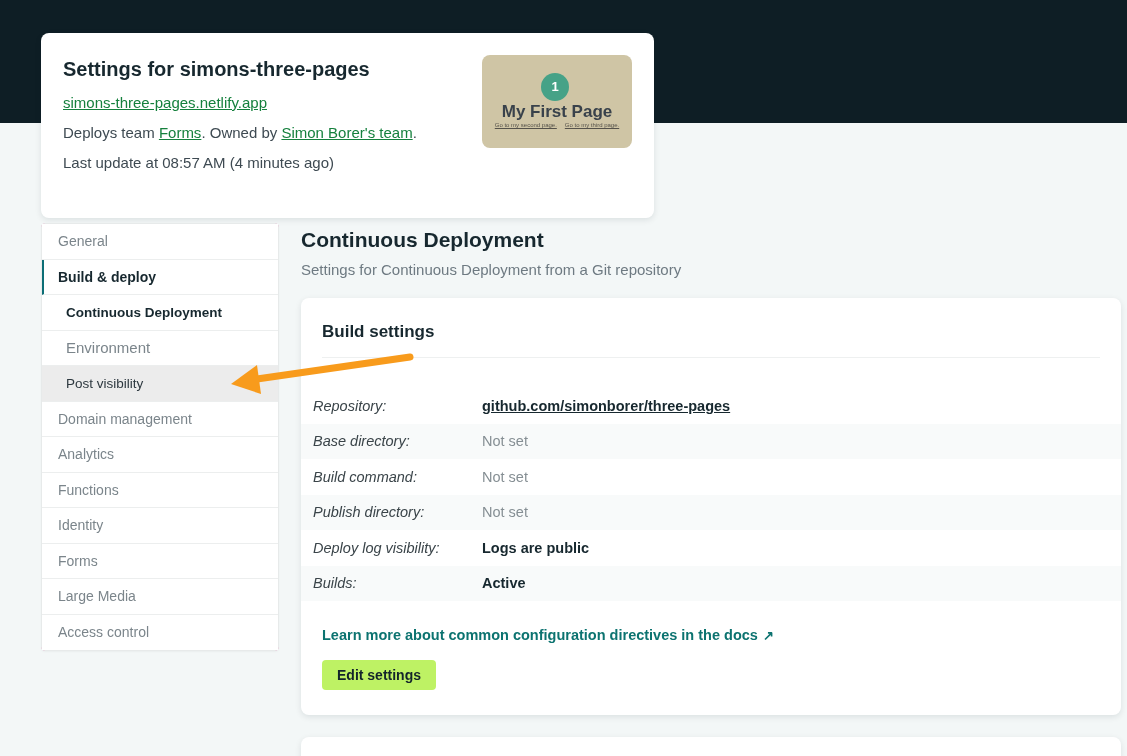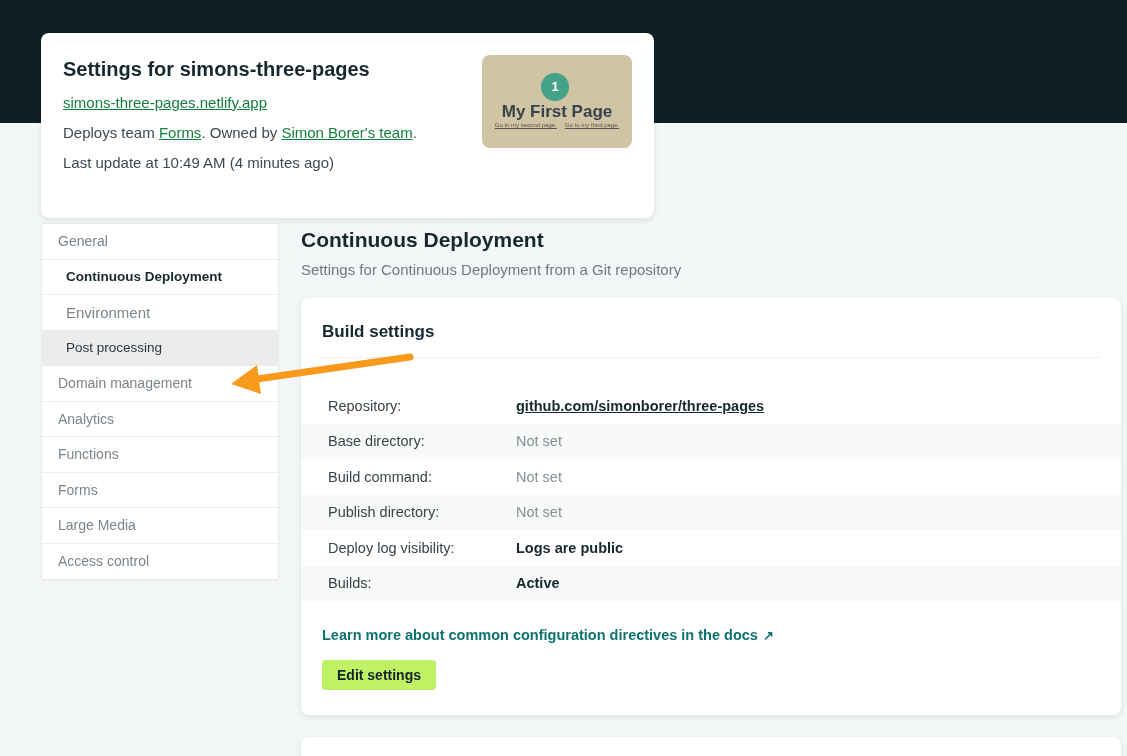--- a/index.html
+++ b/index.html
@@ -73,21 +73,21 @@
     font-size:17px; font-weight:700; color:#17282f;
     padding:24px 21px 15px 21px;
   }
   .settings-card .divider { border-top:1px solid #eef0f0; margin:0 21px; }
   .s-table { margin-top:30px; }
   .s-row {
     height:35.5px; display:flex; align-items:center;
     font-size:14.5px;
   }
   .s-row:nth-child(even) { background:#f8fafa; }
-  .s-row .lbl { width:215px; padding-left:27px; color:#3a4449; }
+  .s-row .lbl { width:181px; padding-left:12px; color:#3a4449;font-style:italic; }
   .s-row .val-link { font-weight:700; color:#17282f; text-decoration:underline; cursor:pointer; }
   .s-row .val-muted { color:#858e93; }
   .s-row .val-strong { font-weight:700; color:#17282f; }
   .docs-link {
     margin:26px 21px 0 21px; font-size:14.5px; font-weight:700;
     color:#0c7370; cursor:pointer; display:inline-block;
   }
   .docs-link .ext { font-weight:700; margin-left:5px; font-size:13px; }
   .edit-btn {
     margin:16px 0 0 21px; display:inline-block;
@@ -107,52 +107,58 @@
 <div class="topbar"></div>
 
 <div class="card site-card">
   <h1>Settings for simons-three-pages</h1>
   <div class="line">
     <a>simons-three-pages.netlify.app</a>
   </div>
   <div class="line">
     <span>Deploys team </span><a>Forms</a><span>. Owned by </span><a>Simon Borer's team</a><span>.</span>
   </div>
-  <div class="line">Last update at 10:49 AM (4 minutes ago)</div>
+  <div class="line">Last update at 08:57 AM (4 minutes ago)</div>
 
   <div class="thumb">
     <div class="badge">1</div>
     <div class="ptitle">My First Page</div>
     <div class="plinks">
       <span>Go to my second page.</span><span>Go to my third page.</span>
     </div>
   </div>
 </div>
 
 <nav class="sidebar">
   <div class="nav-item">
       <span>General</span>
     </div>
+  <div class="nav-item top-active">
+      <span>Build &amp; deploy</span>
+    </div>
   <div class="nav-item sub sub-selected">
       <span>Continuous Deployment</span>
     </div>
   <div class="nav-item sub sub-normal">
       <span>Environment</span>
     </div>
   <div class="nav-item sub sub-hover">
-      <span>Post processing</span>
+      <span>Post visibility</span>
     </div>
   <div class="nav-item">
       <span>Domain management</span>
     </div>
   <div class="nav-item">
       <span>Analytics</span>
     </div>
   <div class="nav-item">
       <span>Functions</span>
+    </div>
+  <div class="nav-item">
+      <span>Identity</span>
     </div>
   <div class="nav-item">
       <span>Forms</span>
     </div>
   <div class="nav-item">
       <span>Large Media</span>
     </div>
   <div class="nav-item">
       <span>Access control</span>
     </div>

